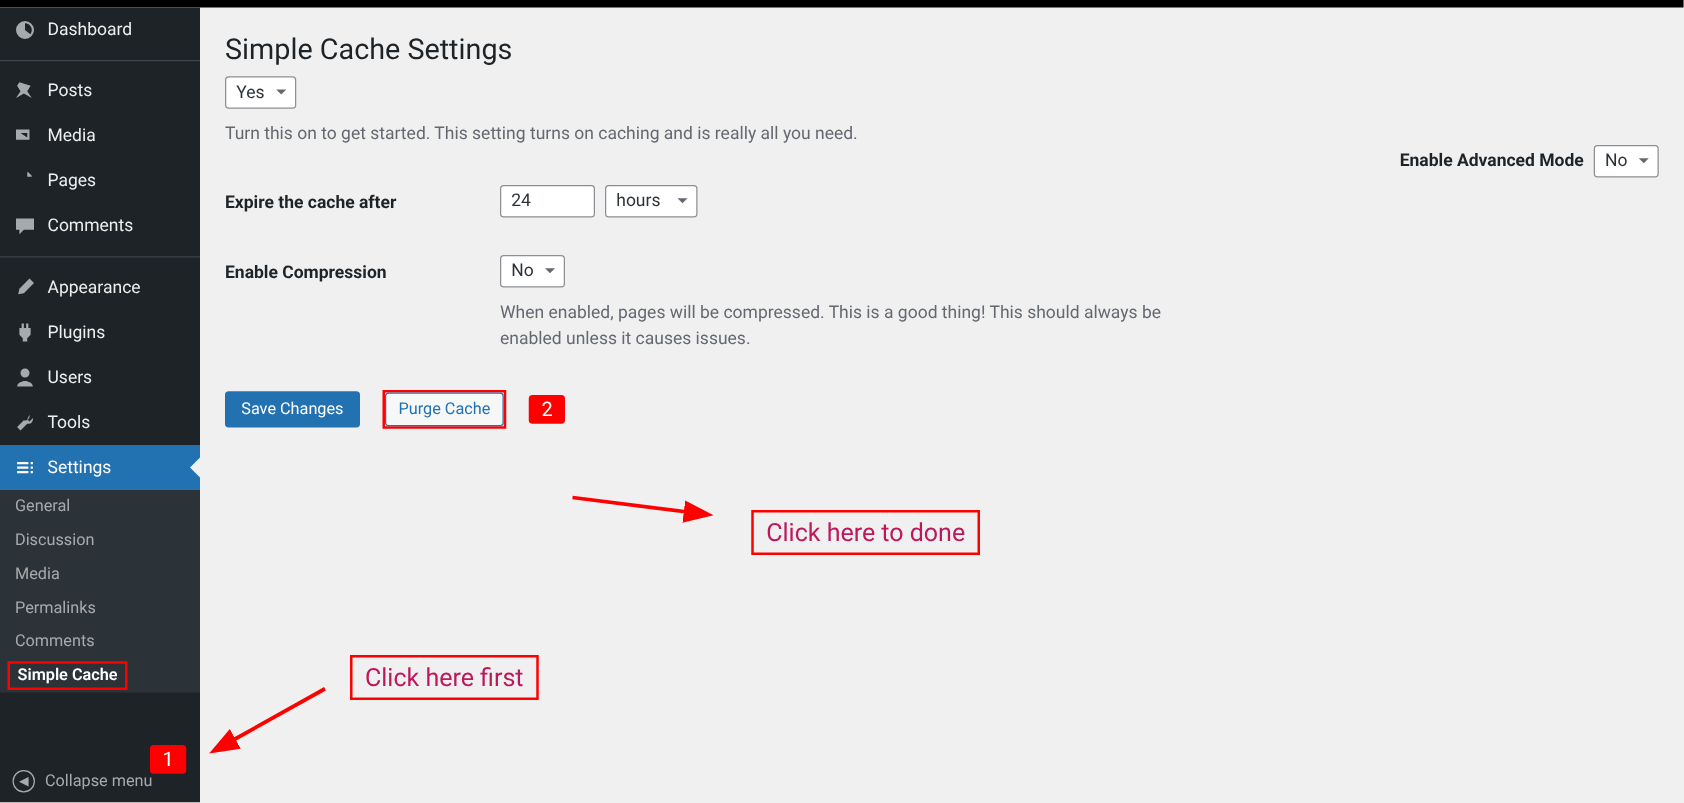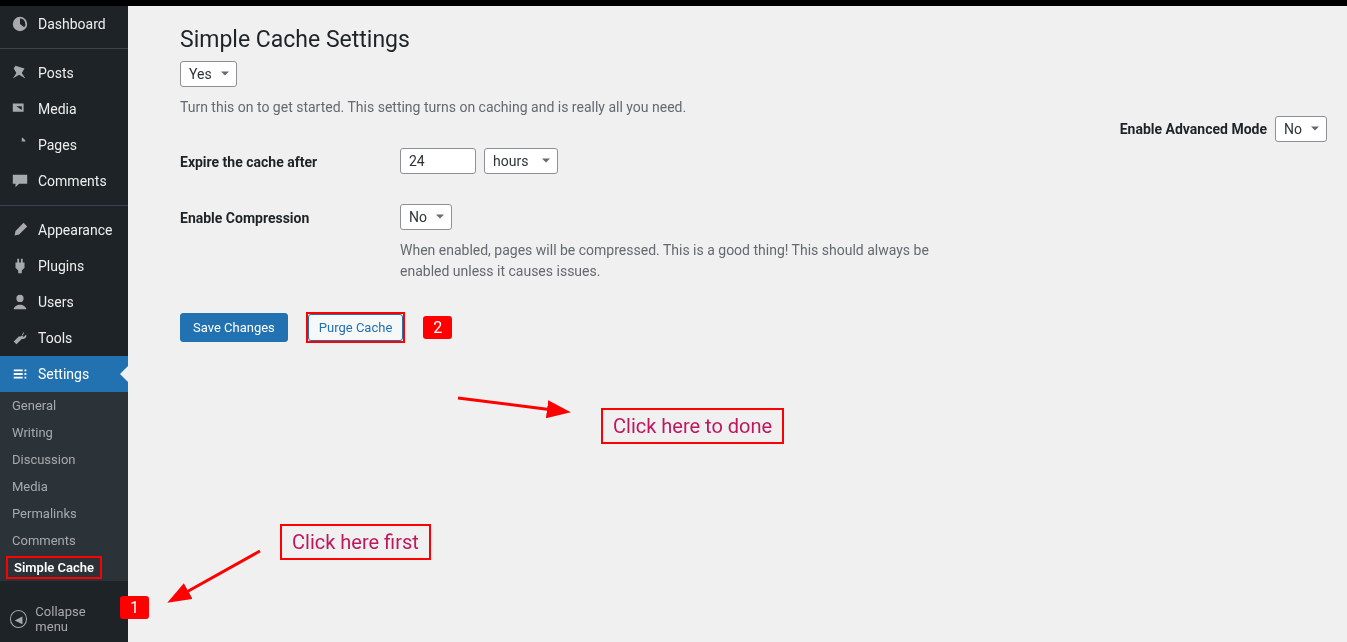--- a/index.html
+++ b/index.html
@@ -1,20 +1,20 @@
 <!DOCTYPE html>
 <html><head>
   <meta charset="utf-8">
   <style>
     * { margin: 0; padding: 0; box-sizing: border-box; font-family: -apple-system, BlinkMacSystemFont, "Segoe UI", Roboto, sans-serif; }
     body { width: 1347px; height: 642px; background: #f0f0f1; overflow: hidden; position: relative; }
     
     .topbar { height: 6px; background: #000; width: 100%; }
     
-    .sidebar { position: absolute; left: 0; top: 6px; width: 128px; height: calc(100% - 6px); background: #1d2327; color: #fff; }
+    .sidebar { position: absolute; left: 0; top: 6px; width: 160px; height: calc(100% - 6px); background: #1d2327; color: #fff; }
     .menu-item { display: flex; align-items: center; padding: 8px 10px; color: #eee; font-size: 14px; cursor: pointer; }
     .menu-item .icon { width: 20px; height: 20px; margin-right: 8px; display: inline-flex; align-items: center; justify-content: center; }
     .menu-item svg { fill: #a7aaad; width: 18px; height: 18px; }
     .menu-separator { border-top: 1px solid #3c434a; margin: 6px 0; }
     .menu-item.active { background: #2271b1; color: #fff; position: relative; }
     .menu-item.active svg { fill: #fff; }
     .menu-item.active::after { content: ''; position: absolute; right: 0; top: 50%; transform: translateY(-50%); border: 8px solid transparent; border-right-color: #f0f0f1; }
     
     .submenu { background: #2c3338; }
     .submenu-item { padding: 6px 12px; color: #a7aaad; font-size: 13px; cursor: pointer; }
@@ -135,21 +135,20 @@
   <div class="menu-item active">
     <span class="icon">
         <svg viewBox="0 0 20 20">
           <path d="M3 5h10v2H3zm0 4h10v2H3zm0 4h10v2H3zM15 5h2v2h-2zm0 4h2v2h-2zm0 4h2v2h-2z"></path>
         </svg>
       </span>
     <span>Settings</span>
   </div>
   <div class="submenu">
     <div class="submenu-item">General</div>
-    <div class="submenu-item">Writing</div>
     <div class="submenu-item">Discussion</div>
     <div class="submenu-item">Media</div>
     <div class="submenu-item">Permalinks</div>
     <div class="submenu-item">Comments</div>
     <div class="submenu-item highlighted">Simple Cache</div>
   </div>
   <div class="collapse">
     <span class="icon">◀</span>
     <span>Collapse menu</span>
   </div>

